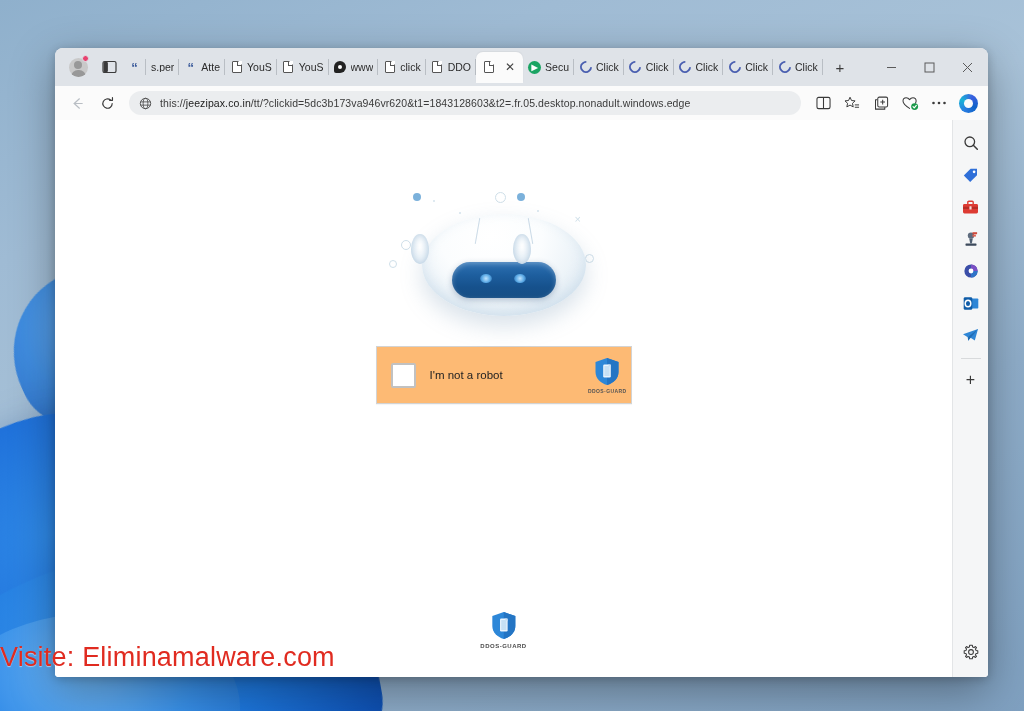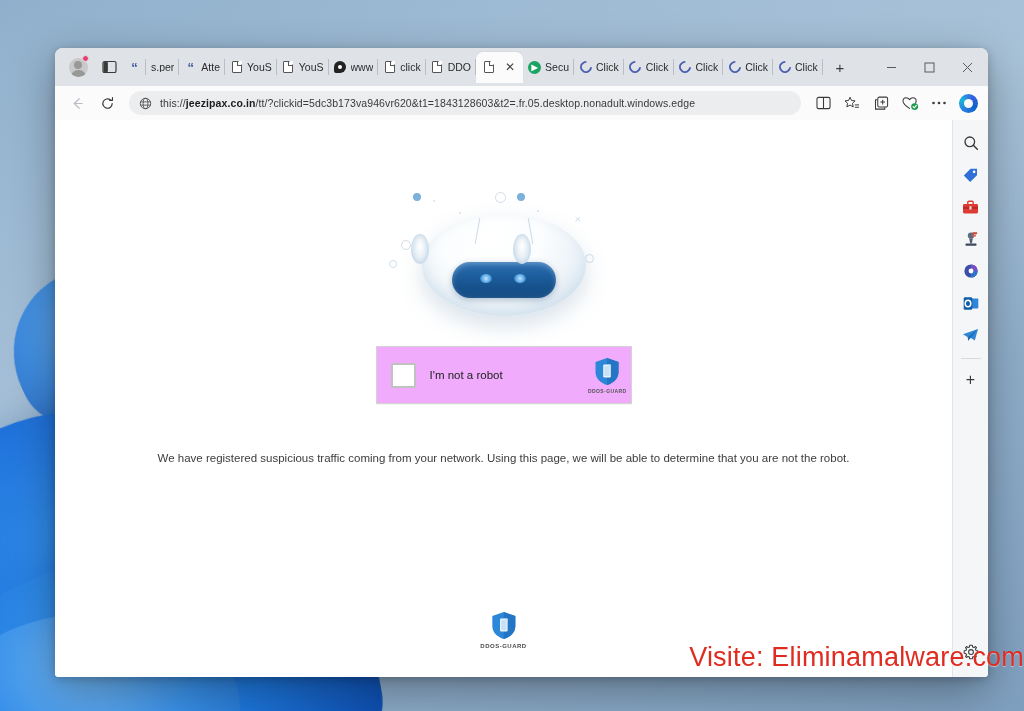--- a/index.html
+++ b/index.html
@@ -176,21 +176,21 @@
   }
   .omnibox {
     flex: 1 1 auto; height: 24px; background: #ebedef; border-radius: 12px;
     display: flex; align-items: center; padding: 0 10px; gap: 8px;
     margin: 0 6px; overflow: hidden;
   }
   .omnibox-url {
     font-size: 10.5px; color: #3a3a3a; white-space: nowrap; overflow: hidden;
     letter-spacing: .1px;
   }
-  .omnibox-url b { font-weight: 700; color: #1b1b1b; }
+  .omnibox-url b { font-weight: 400; color: #1b1b1b; }
   .tb-icons { display: flex; align-items: center; gap: 1px; flex: 0 0 auto; }
   .tb-icon {
     width: 28px; height: 28px; display: flex; align-items: center; justify-content: center;
     border-radius: 4px;
   }
   .copilot-orb {
     width: 19px; height: 19px; border-radius: 50%;
     background: conic-gradient(from 210deg, #2a7de1, #19b3d6, #3b5fe0, #0f62c8, #2a7de1);
     position: relative;
   }
@@ -250,21 +250,21 @@
   .ear-dot.r { left: 128px; }
   .deco {
     position: absolute; border: 1.4px solid #cfdfe9; border-radius: 50%;
   }
   .deco-x { position: absolute; color: #cfdfe9; font-size: 11px; line-height: 1; }
   .deco-dot { position: absolute; width: 2px; height: 2px; border-radius: 50%; background: #d5e3ec; }
 
   
   .captcha {
     width: 256px; height: 58px; margin-top: 14px;
-    border: 1px solid #d3d3d3; background: #f0abfc;
+    border: 1px solid #d3d3d3; background: #fdba74;
     display: flex; align-items: center; padding: 0 4px 0 14px;
     box-shadow: 0 1px 1px rgba(0,0,0,.04);
   }
   .cb {
     width: 25px; height: 25px; background: #fff; border: 2px solid #c1c1c1;
     border-radius: 2px; flex: 0 0 auto;
   }
   .cb-label { font-size: 11.5px; color: #222; margin-left: 14px; flex: 1 1 auto; }
   .ddos-mini { display: flex; flex-direction: column; align-items: center; flex: 0 0 auto; }
   .ddos-name { font-size: 5px; color: #555; letter-spacing: .4px; margin-top: 2px; font-weight: bold; }
@@ -289,21 +289,21 @@
   .sb-icon {
     width: 30px; height: 30px; margin-bottom: 2px;
     display: flex; align-items: center; justify-content: center; border-radius: 5px;
   }
   .sb-divider { width: 20px; height: 1px; background: #d8dadc; margin: 6px 0; }
   .sb-spacer { flex: 1 1 auto; }
 
   
   #watermark {
     position: absolute; left: 0; right: 0; top: 642px;
-    text-align: right; z-index: 50;
+    text-align: left; z-index: 50;
     font-family: "Liberation Sans", sans-serif;
     font-size: 27px; color: #e02b20; letter-spacing: .2px;
     text-shadow: 0 1px 1px rgba(255,255,255,.5);
   }
 </style>
 </head>
 <body>
 
 <div id="desktop">
   <div class="bloom bloom-c"></div>
@@ -551,21 +551,20 @@
                 <line x1="10.4" y1="14" x2="15.6" y2="14"></line>
                 <line x1="10.4" y1="16" x2="15.6" y2="16"></line>
                 <line x1="10.4" y1="18" x2="15.6" y2="18"></line>
               </g>
               <path d="M16.8 7.5 L13.4 7.5 L16.8 10.6 Z" fill="#c3ddf4"></path>
             </svg>
             <span class="ddos-name">DDOS-GUARD</span>
           </span>
         </div>
 
-        <p class="notice">We have registered suspicious traffic coming from your network. Using this page, we will be able to determine that you are not the robot.</p>
 
         <div class="footer-logo">
           <svg width="26" height="29" viewBox="0 0 26 29">
             <path d="M13 1 L24.5 5 L24.5 15 C24.5 21.5 19.5 26 13 28 C6.5 26 1.5 21.5 1.5 15 L1.5 5 Z" fill="#2d87d8"></path>
             <path d="M13 1 L24.5 5 L24.5 15 C24.5 21.5 19.5 26 13 28 Z" fill="#2475c4"></path>
             <rect x="9.2" y="7.5" width="7.6" height="13" rx="1.2" fill="#eaf4fd"></rect>
             <g stroke="#9dc8ea" stroke-width="0.9">
               <line x1="10.4" y1="10" x2="15.6" y2="10"></line>
               <line x1="10.4" y1="12" x2="15.6" y2="12"></line>
               <line x1="10.4" y1="14" x2="15.6" y2="14"></line>

